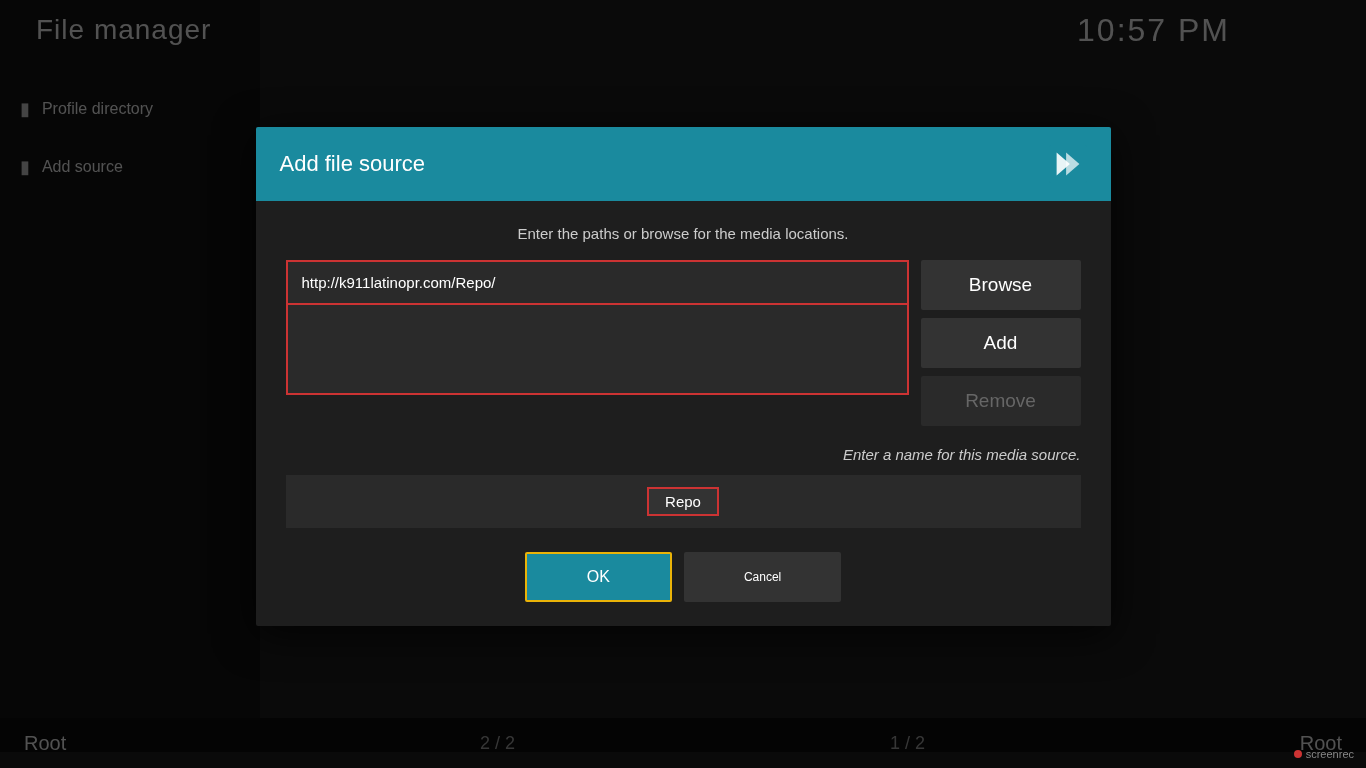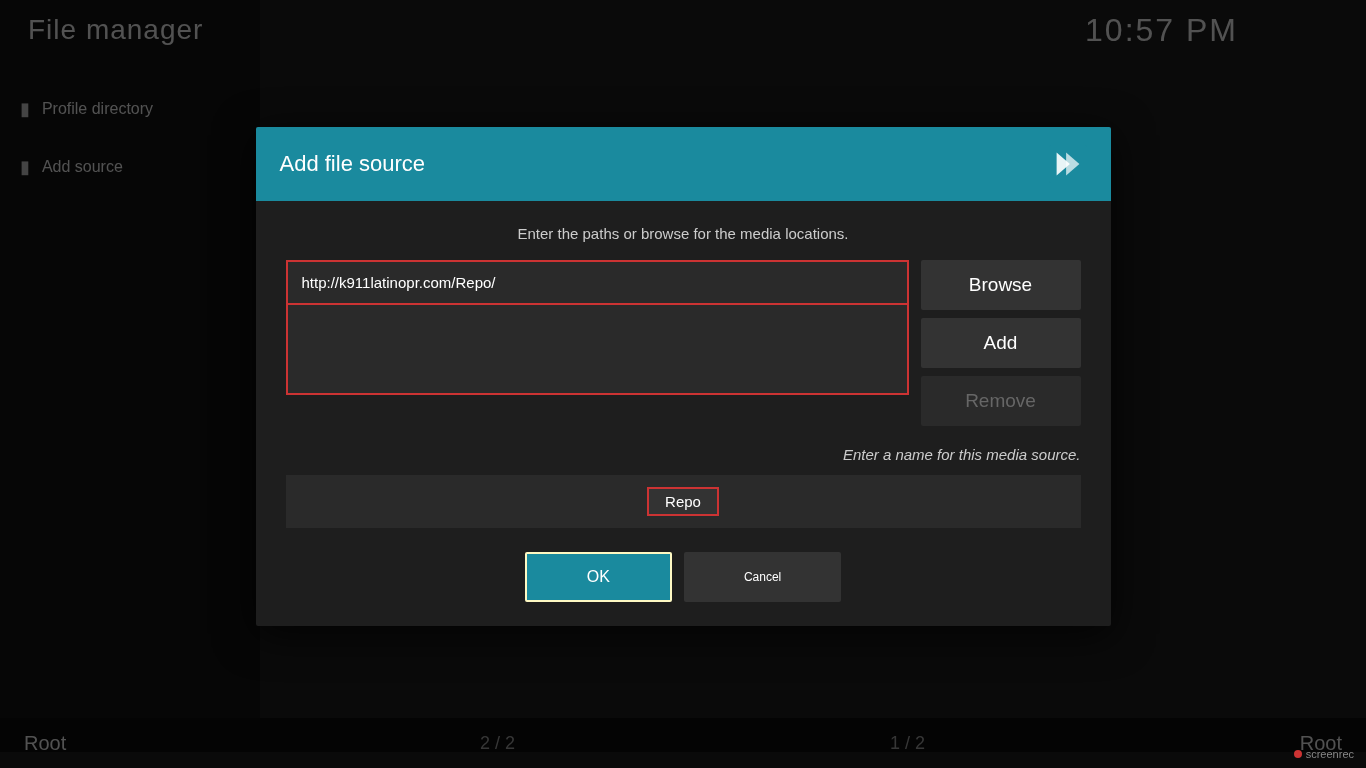--- a/index.html
+++ b/index.html
@@ -33,21 +33,21 @@
 
     
     .top-bar {
       position: absolute;
       top: 0; left: 0;
       width: 1266px;
       height: 60px;
       display: flex;
       align-items: center;
       justify-content: space-between;
-      padding: 0 28px;
+      padding: 0 36px;
       z-index: 5;
     }
 
     .app-title {
       font-size: 28px;
       font-weight: 300;
       color: #cccccc;
       letter-spacing: 1px;
     }
 
@@ -248,21 +248,21 @@
 
     .action-buttons {
       display: flex;
       gap: 12px;
       margin-top: 24px;
       justify-content: center;
     }
 
     .btn-ok {
       background: #1a8a9e;
-      border: 2px solid #fef9c3;
+      border: 2px solid #eab308;
       color: #ffffff;
       padding: 14px 60px;
       font-size: 16px;
       cursor: pointer;
       font-family: Arial, sans-serif;
       border-radius: 2px;
     }
 
     .btn-cancel {
       background: #333333;

